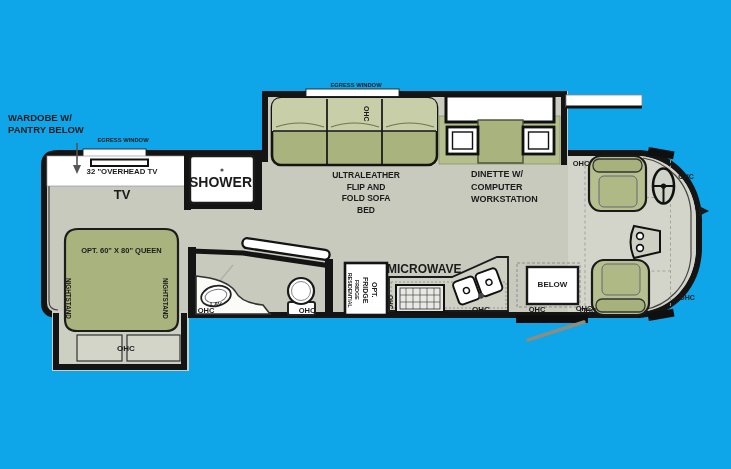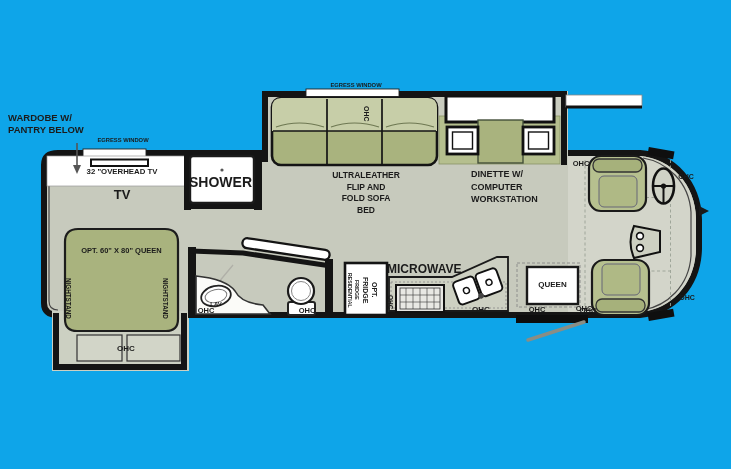--- a/index.html
+++ b/index.html
@@ -174,21 +174,21 @@
 
 <div class="lbl vtext" style="left:347px;top:266px;height:48px;font-size:5.2px;line-height:6.4px;">RESIDENTIAL
 FRIDGE</div>
 <div class="lbl vtext" style="left:360px;top:265px;height:50px;font-size:7px;line-height:9.5px;">FRIDGE
 OPT.</div>
 <div class="lbl vtext" style="left:386.5px;top:287px;height:30px;font-size:6.5px;">OHC</div>
 
 <div class="lbl" style="left:387px;top:263px;width:74px;font-size:12px;">MICROWAVE</div>
 <div class="lbl" style="left:464px;top:305px;width:34px;font-size:8px;">OHC</div>
 
-<div class="lbl" style="left:527px;top:280px;width:51px;font-size:8px;">QUEEN</div>
+<div class="lbl" style="left:527px;top:280px;width:51px;font-size:8px;">BELOW</div>
 <div class="lbl" style="left:520px;top:306px;width:34px;font-size:7.5px;">OHC</div>
 <div class="lbl" style="left:567px;top:305px;width:34px;font-size:7.5px;">OHC</div>
 
 <div class="lbl" style="left:564px;top:160px;width:34px;font-size:7.5px;">OHC</div>
 <div class="lbl" style="left:671px;top:173px;width:30px;font-size:7px;">OHC</div>
 <div class="lbl" style="left:672px;top:294px;width:30px;font-size:7px;">OHC</div>
 <div class="lbl" style="left:571px;top:307px;width:34px;font-size:7.5px;">OHC</div>
 
 </div>
 

